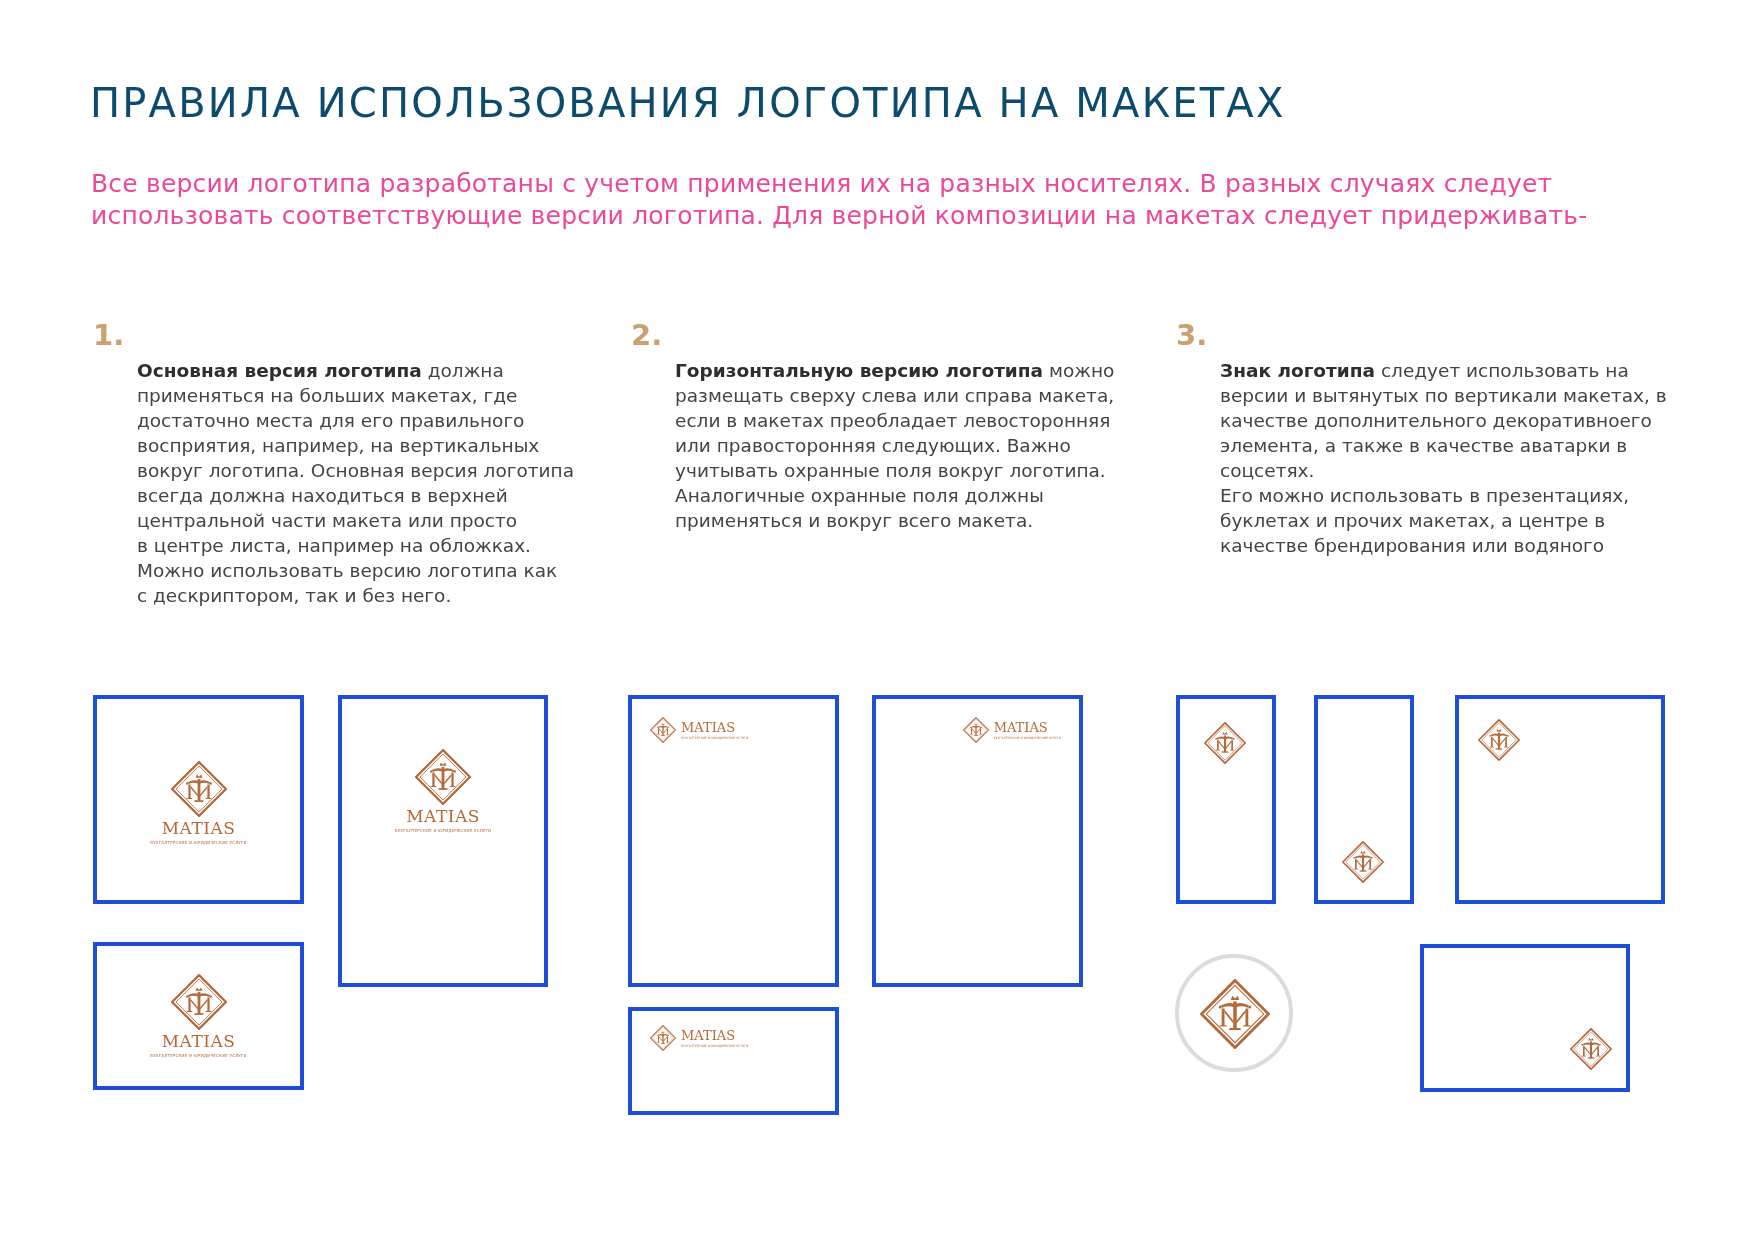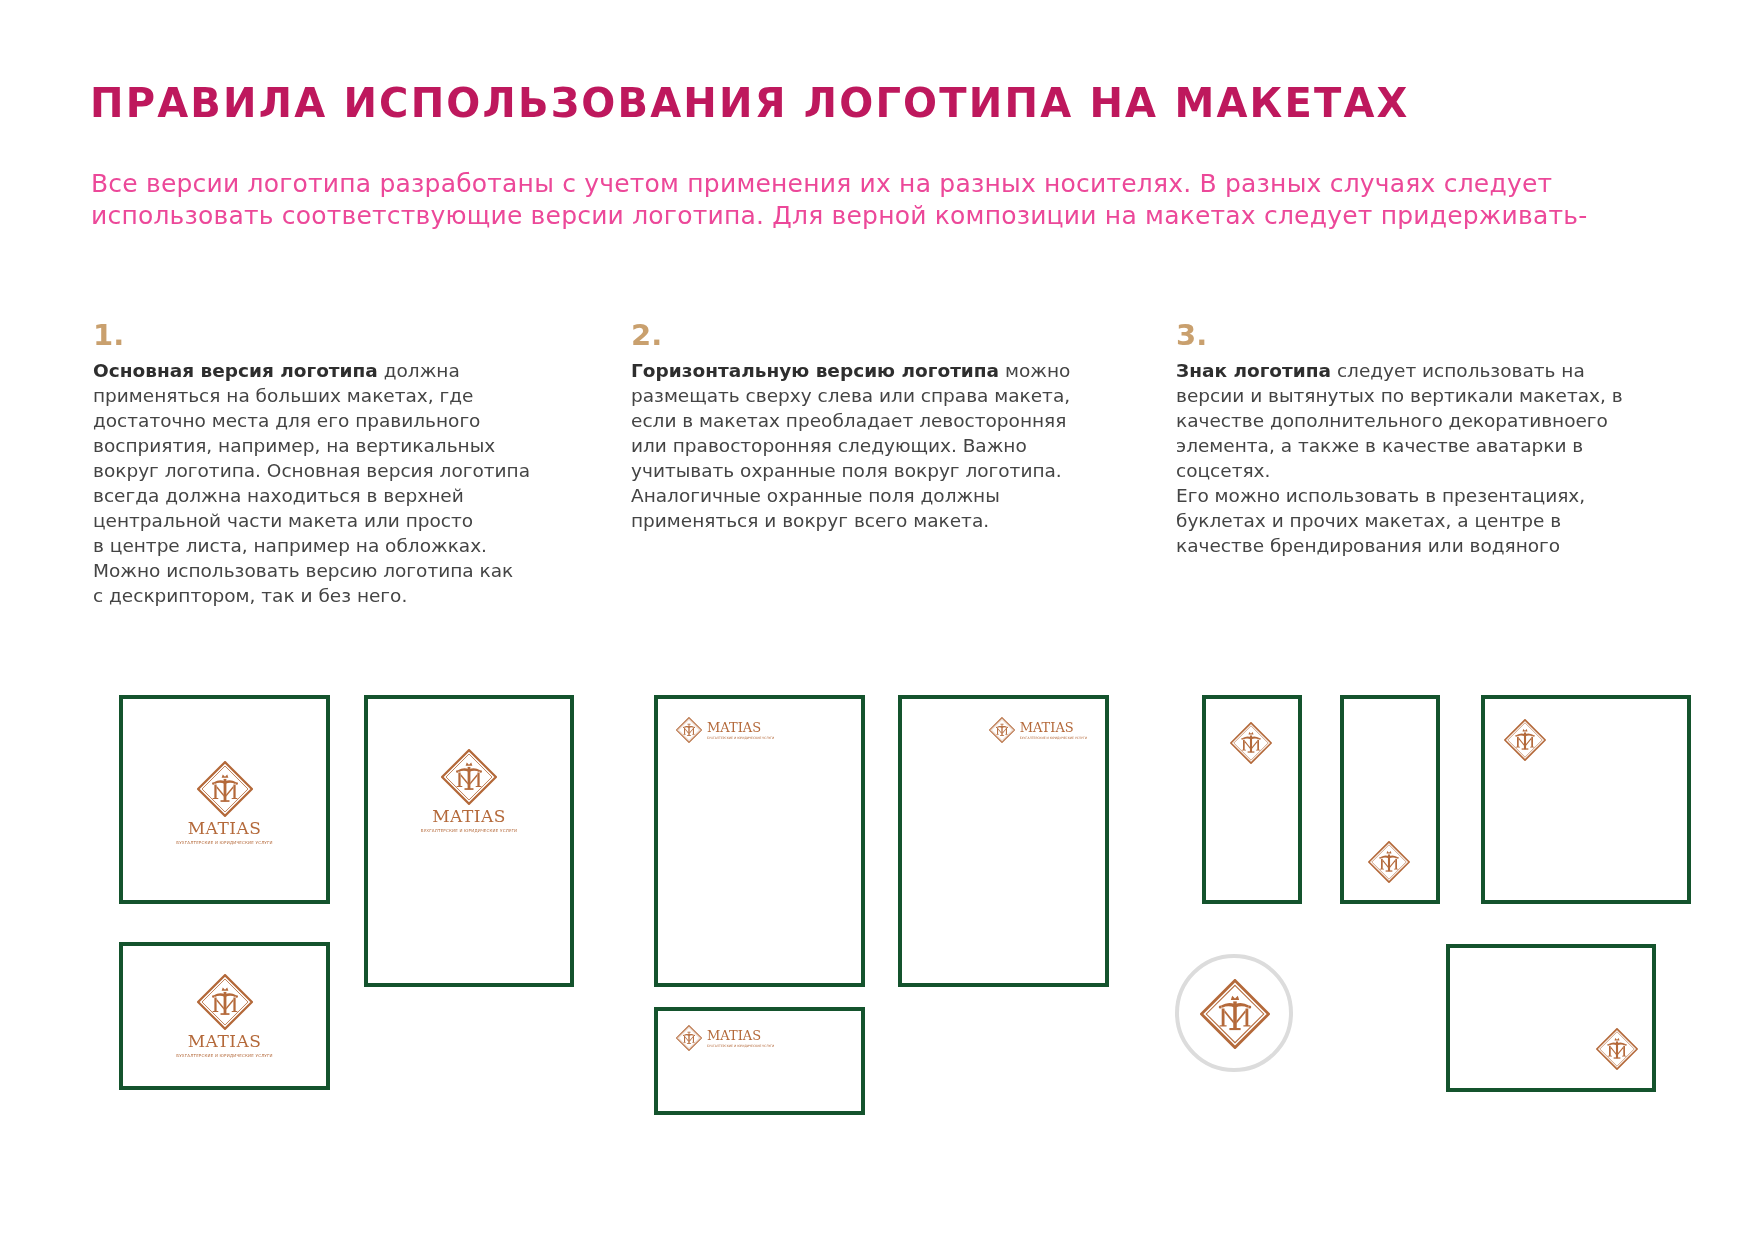--- a/index.html
+++ b/index.html
@@ -1,28 +1,28 @@
 <!DOCTYPE html>
 <html><head>
 <meta charset="utf-8">
 <style>
   html, body { margin:0; padding:0; background:#ffffff; }
   body { width:1755px; height:1241px; position:relative; overflow:hidden;
          font-family:"DejaVu Sans", "Liberation Sans", sans-serif; color:#3c3c3c; }
-  .title { position:absolute; left:90px; top:80px; font-size:40px; font-weight:bold;
-           letter-spacing:2.2px; color:#be185d; white-space:nowrap;text-align:right; }
+  .title { position:absolute; left:90px; top:80px; font-size:40px; font-weight:normal;
+           letter-spacing:2.2px; color:#0c4a6e; white-space:nowrap;text-align:right; }
   .intro { position:absolute; left:91px; top:168px; width:1600px; font-size:25px;
            line-height:32px; color:#ec4899; letter-spacing:0.2px; }
   .intro span { display:block; white-space:nowrap; }
   .col { position:absolute; top:318px; }
   .num { font-size:29px; font-weight:bold; color:#c9a06e; line-height:34px; height:40px; }
   .body { font-size:18.5px; line-height:25px; color:#444; }
-  .body span.line { display:block; white-space:nowrap; }
+  .body span.line { display:block; white-space:nowrap;margin-left:44px; }
   .body b { color:#2e2e2e; }
-  .frame { position:absolute; box-sizing:border-box; border:4px solid #14532d; background:#fff;margin-left:26px; }
+  .frame { position:absolute; box-sizing:border-box; border:4px solid #1d4ed8; background:#fff; }
   .circle { position:absolute; box-sizing:border-box; border:4px solid #dcdcdc; border-radius:50%; background:#fff; }
   .logo { position:absolute; display:flex; flex-direction:column; align-items:center; color:#b4693a; }
   .logo .word { font-family:"DejaVu Serif", "Liberation Serif", serif; color:#b4693a;
                 letter-spacing:0.5px; line-height:1; }
   .logo .desc { color:#b4693a; white-space:nowrap; letter-spacing:0.2px; line-height:1; margin-top:4px; }
   .hlogo { position:absolute; display:flex; align-items:center; color:#b4693a; }
   .hlogo .txt { display:flex; flex-direction:column; margin-left:5px; }
   .hlogo .word { font-family:"DejaVu Serif", "Liberation Serif", serif; font-size:13px; line-height:1; color:#b4693a; }
   .hlogo .desc { font-size:3px; line-height:1; margin-top:3px; color:#b4693a; white-space:nowrap; }
   .mark { position:absolute; }

